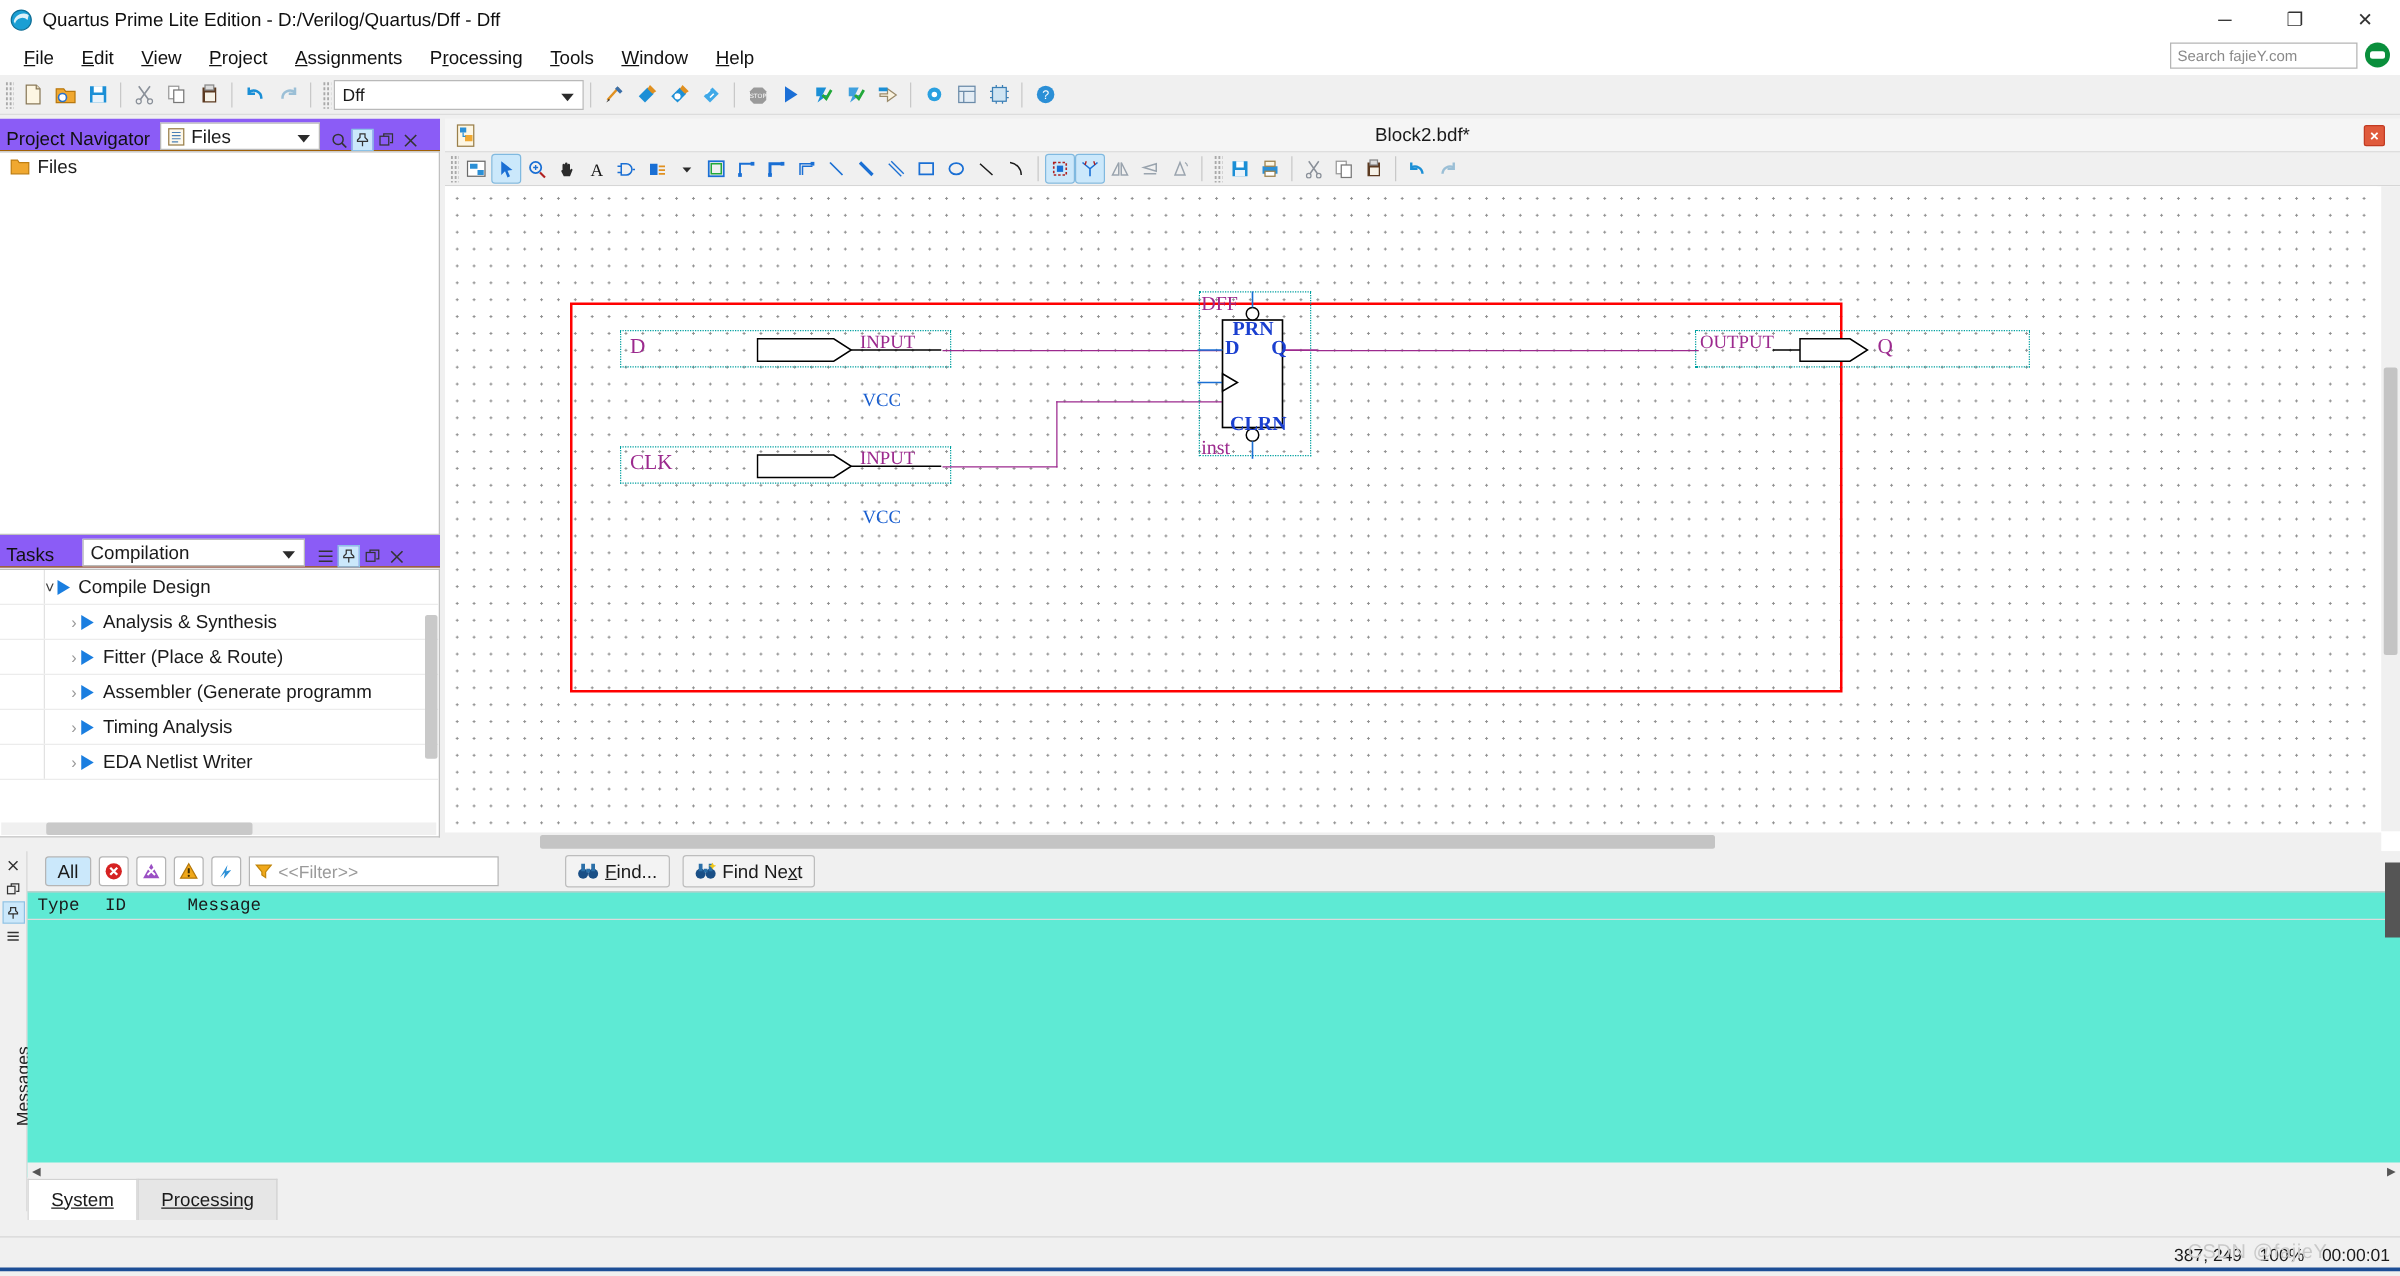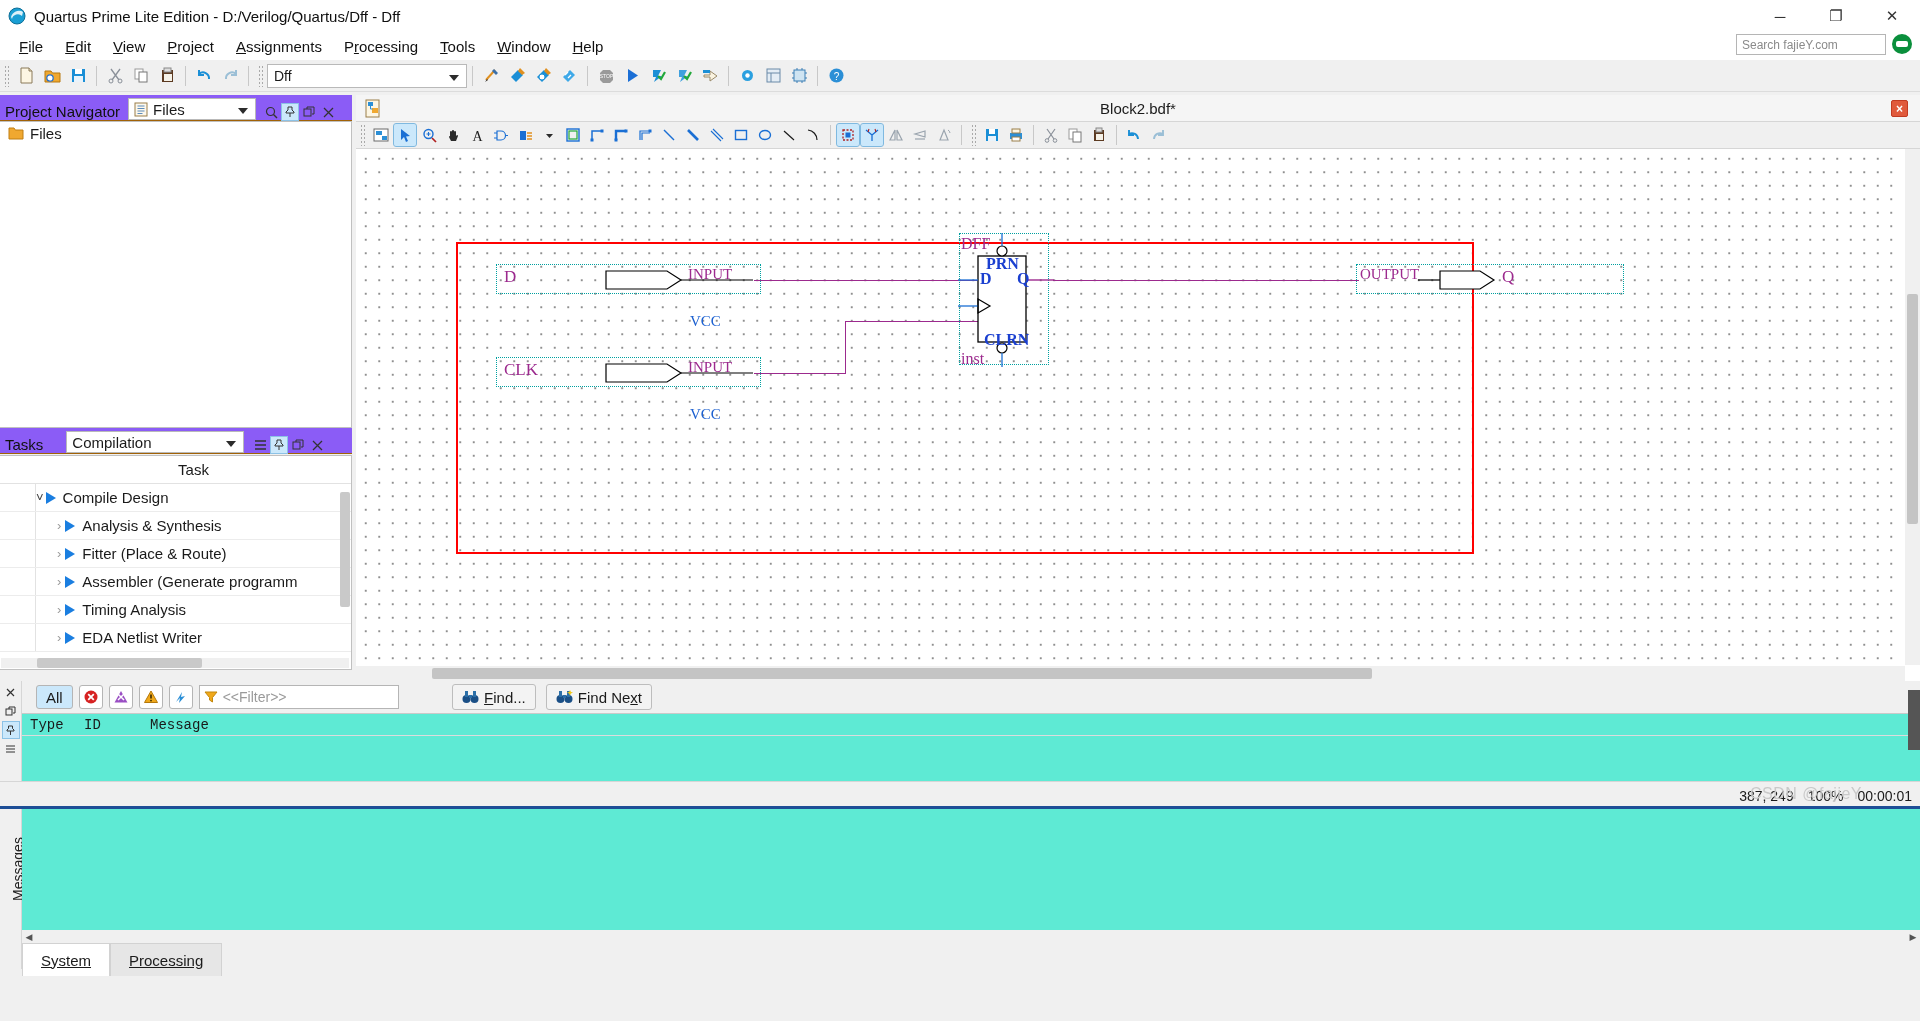--- a/index.html
+++ b/index.html
@@ -5,21 +5,21 @@
   * { box-sizing: border-box; }
   html, body {
     margin: 0; padding: 0;
     width: 1920px; height: 1021px;
     overflow: hidden;
     font-family: "Liberation Sans", sans-serif;
     font-size: 15px;
     color: #1a1a1a;
     background: #f0f0f0;
   }
-  #app { position: relative; width: 1920px; height: 809px; background: #f0f0f0; }
+  #app { position: relative; width: 1920px; height: 1017px; background: #f0f0f0; }
 
   
   .titlebar {
     position: absolute; left: 0; top: 0; width: 1920px; height: 32px;
     background: #ffffff; display: flex; align-items: center;
   }
   .titlebar .tb-icon { margin-left: 8px; margin-right: 8px; width: 18px; height: 18px; }
   .titlebar .tb-text { font-size: 15px; color: #0f0f0f; }
   .win-btns { position: absolute; right: 0; top: 0; height: 32px; display: flex; }
   .win-btn {
@@ -452,24 +452,20 @@
             </svg>
         </div>
         <div class="pbtn">
           <svg width="11" height="11" viewBox="0 0 11 11">
               <path d="M1 1 L10 10 M10 1 L1 10" stroke="#333" stroke-width="1.3"></path>
             </svg>
         </div>
       </div>
     </div>
     <div class="tasks-body">
-      <div class="task-head">
-        <span style="width:36px;"></span>
-        <span style="flex:1;text-align:center;">Task</span>
-      </div>
 
       <div class="task-row">
         <span class="gutter"></span>
         <span class="chev-down">˅</span>
         <span class="tri-right"></span>
         <span>Compile Design</span>
       </div>
       <div class="task-row">
         <span class="gutter"></span>
         <span style="width:21px;"></span>

